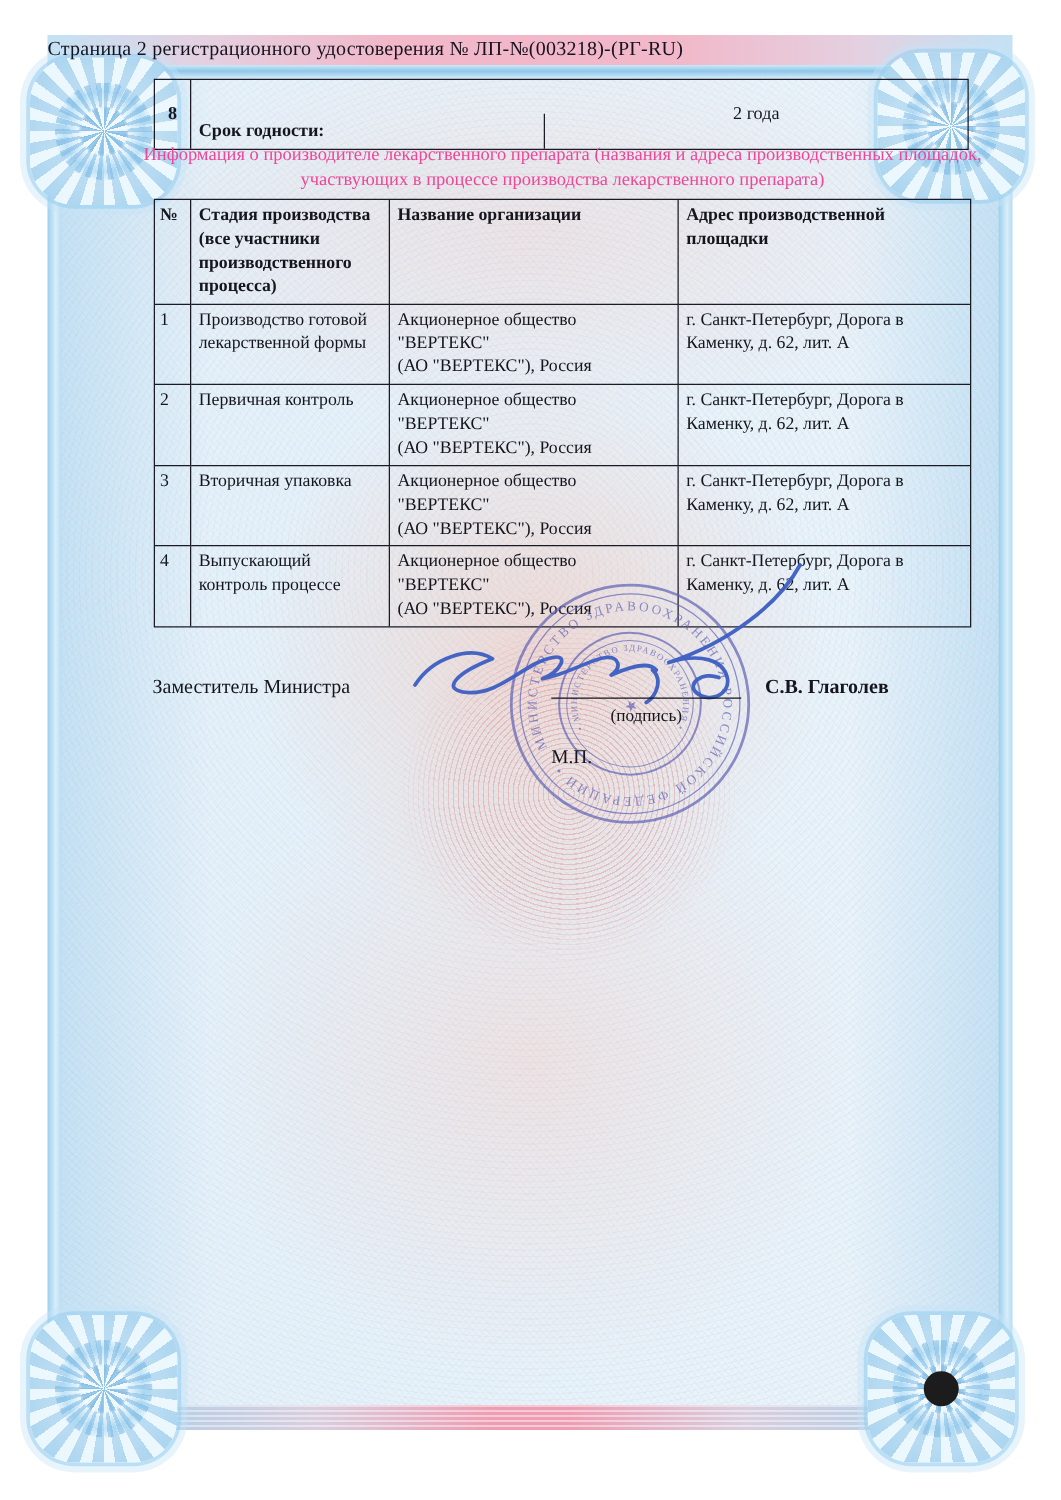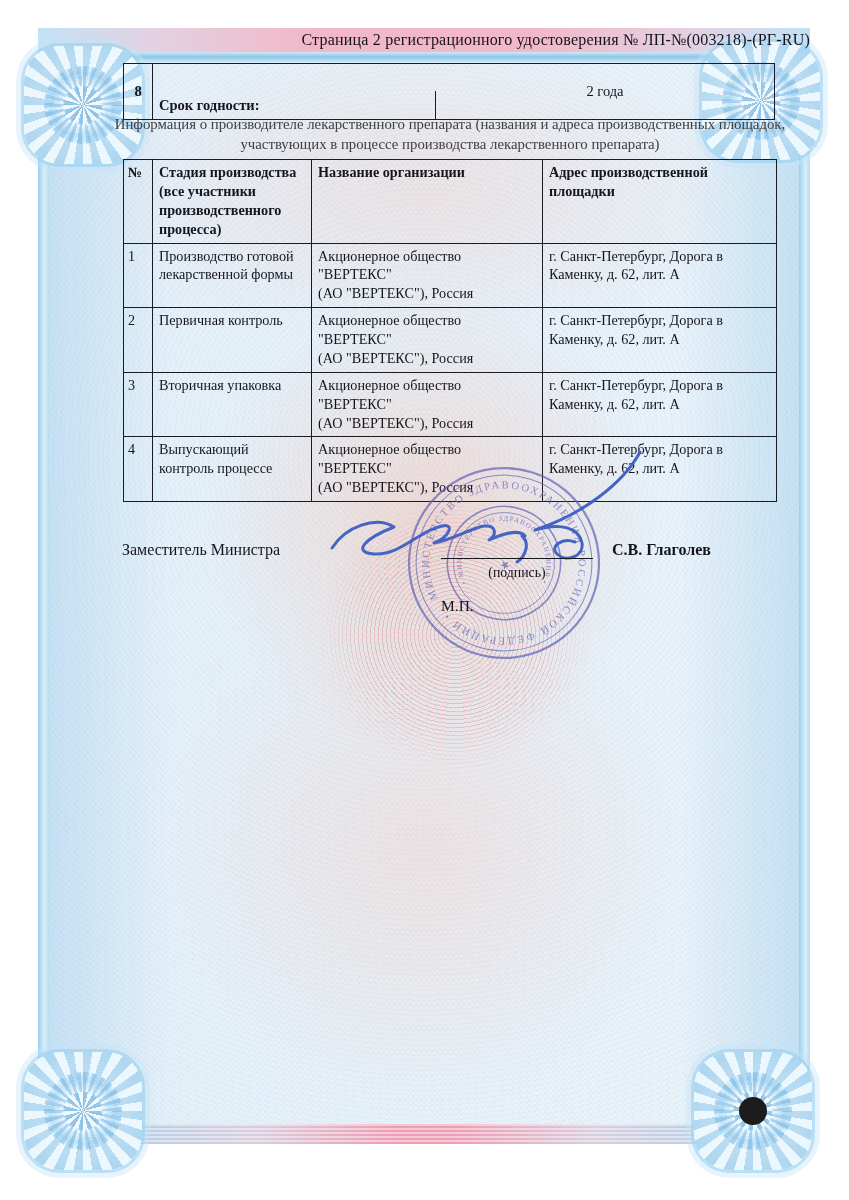--- a/index.html
+++ b/index.html
@@ -72,39 +72,39 @@
             mask: radial-gradient(circle, #000 0 62%, rgba(0,0,0,0) 78%);
   }
   .rosette-tl { left:24px;  top:46px;  }
   .rosette-tr { left:702px; top:42px;  }
   .rosette-bl { left:24px;  top:1052px; }
   .rosette-br { left:694px; top:1052px; }
   .hole-dot { position:absolute; left:739px; top:1097px; width:28px; height:28px; border-radius:50%; background:#1c1c1c; }
 
   
   .page-header {
-    position:absolute; left:38px; top:31px; width:772px; text-align:right;
+    position:absolute; left:38px; top:31px; width:772px; text-align:left;
     font-size:16px; letter-spacing:.2px; color:#14141f;
   }
 
   
   .shelf-table {
     position:absolute; left:123px; top:63px; width:652px;
     display:grid; grid-template-columns:29px 283px 1fr;
     border:1.7px solid #1b1b26; background:rgba(255,255,255,0.06);
   }
   .shelf-table > div { min-height:28px; padding:3px 6px; font-size:14.5px; display:flex; align-items:center; }
   .shelf-num   { justify-content:center; font-weight:bold; border-right:1.5px solid #1b1b26; }
   .shelf-label { font-weight:bold; border-right:1.5px solid #1b1b26;margin-top:27px; }
   .shelf-value { justify-content:center; }
 
   
   .info-par {
     position:absolute; left:110px; top:115px; width:680px; text-align:center;
-    font-size:14.8px; line-height:1.34; white-space:pre-line; color:#404040;
+    font-size:14.8px; line-height:1.34; white-space:pre-line; color:#ec4899;
   }
 
   
   .mtable {
     position:absolute; left:123px; top:159px; width:654px;
     display:grid; grid-template-columns:29px 159px 231px 1fr;
     border:1.8px solid #1b1b26;
   }
   .mtable .c { padding:3px 6px 4px 6px; font-size:14.2px; line-height:1.33; white-space:pre-line;
     border-right:1.5px solid #1b1b26; border-bottom:1.5px solid #1b1b26; }

